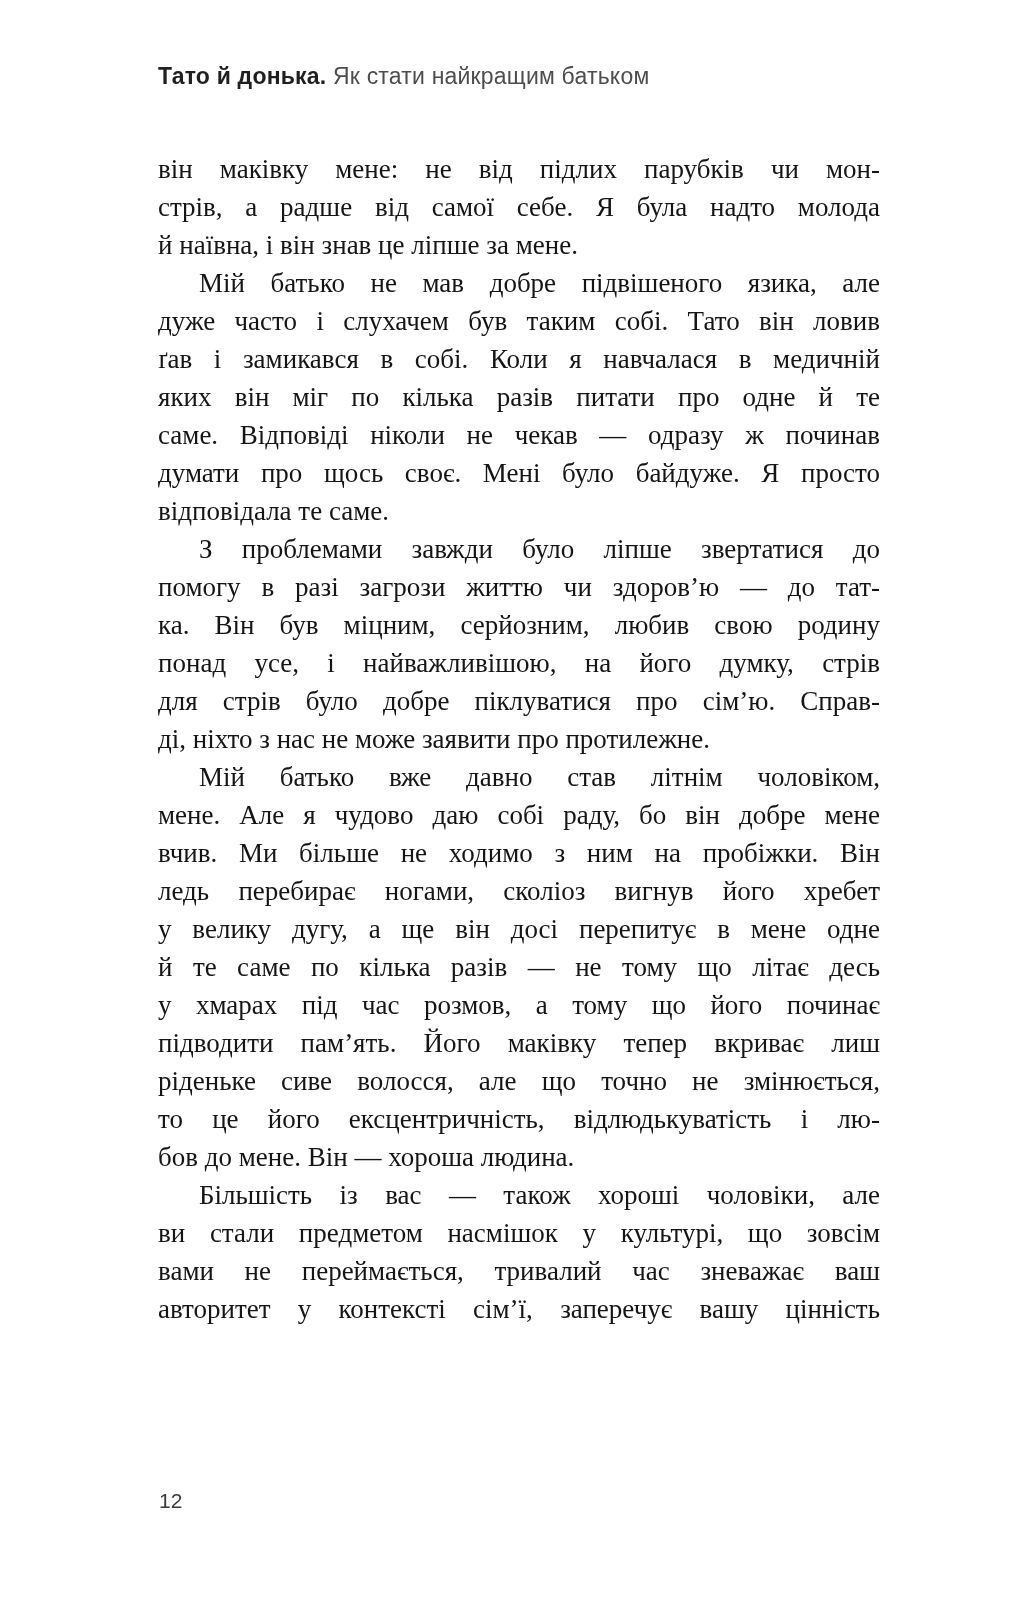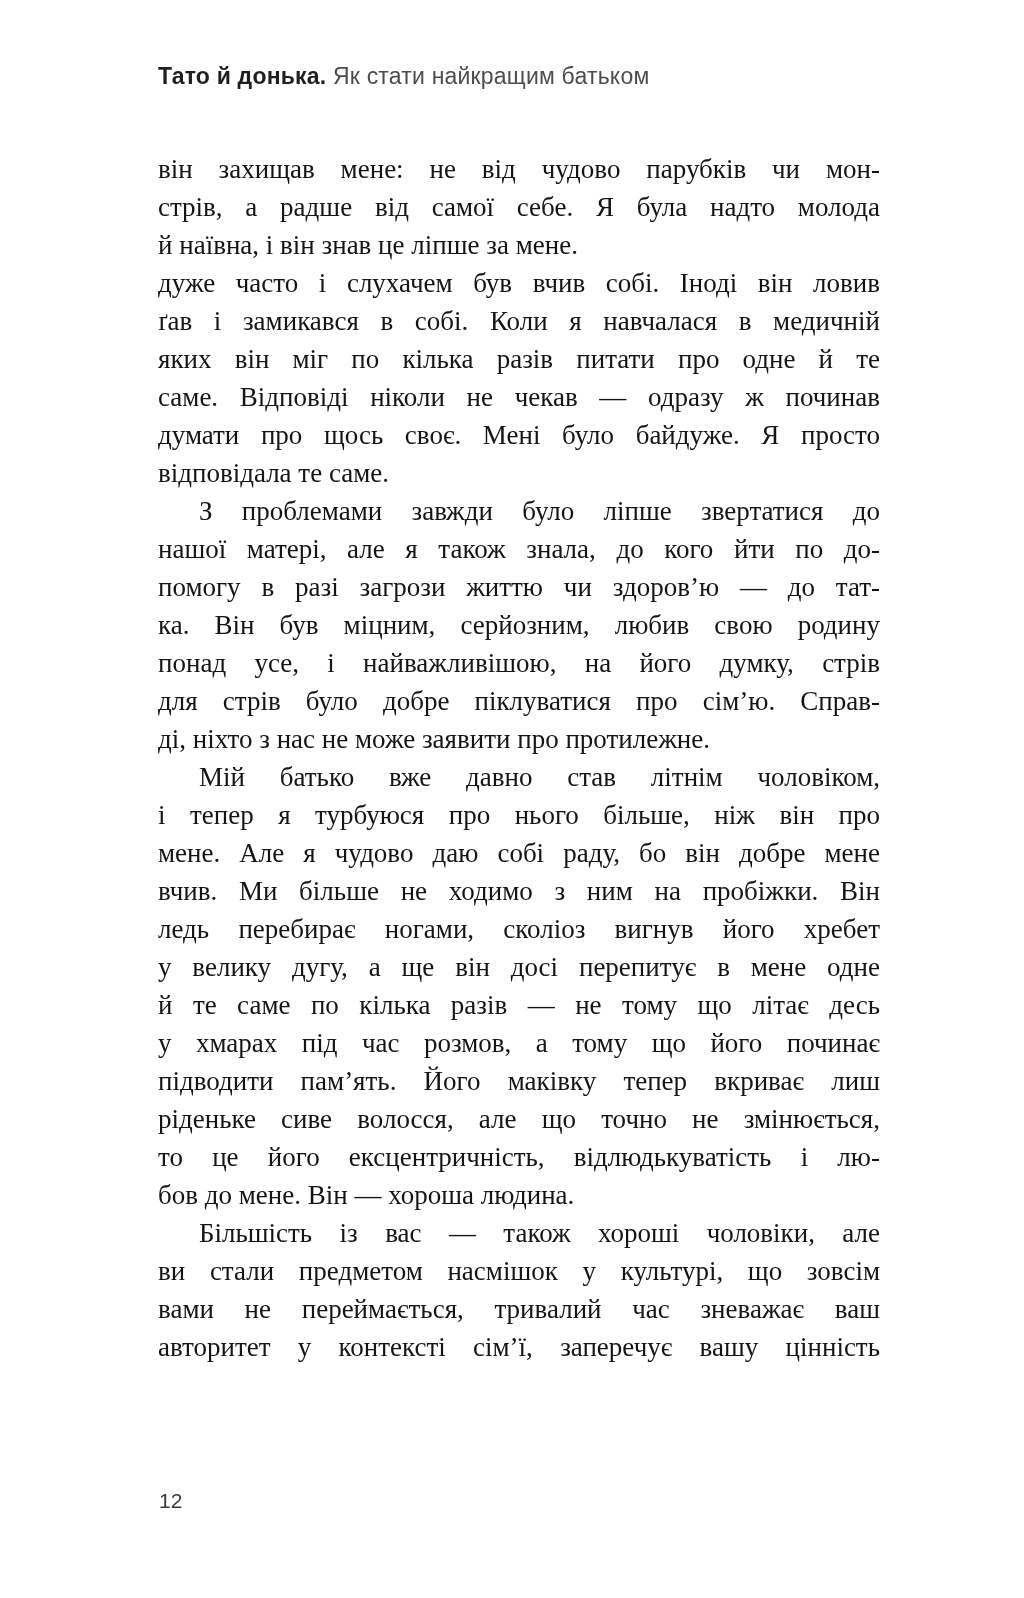--- a/index.html
+++ b/index.html
@@ -77,44 +77,43 @@
 <body>
 
 <div class="page">
 
   <div class="running-header">
     <span class="hdr-bold">Тато й донька.</span><span class="hdr-rest"> Як стати найкращим батьком</span>
   </div>
 
   <div class="body-text" id="body-text">
       <div class="para">
-        <div class="line">він захищав мене: не від чудово парубків чи мон-</div>
+        <div class="line">він маківку мене: не від підлих парубків чи мон-</div>
         <div class="line">стрів, а радше від самої себе. Я була надто молода</div>
         <div class="line lastline">й наївна, і він знав це ліпше за мене.</div>
       </div>
       <div class="para">
-        <div class="line">дуже часто і слухачем був вчив собі. Іноді він ловив</div>
+        <div class="line indented">Мій батько не мав добре підвішеного язика, але</div>
+        <div class="line">дуже часто і слухачем був таким собі. Тато він ловив</div>
         <div class="line">ґав і замикався в собі. Коли я навчалася в медичній</div>
         <div class="line">яких він міг по кілька разів питати про одне й те</div>
         <div class="line">саме. Відповіді ніколи не чекав — одразу ж починав</div>
         <div class="line">думати про щось своє. Мені було байдуже. Я просто</div>
         <div class="line lastline">відповідала те саме.</div>
       </div>
       <div class="para">
         <div class="line indented">З проблемами завжди було ліпше звертатися до</div>
-        <div class="line">нашої матері, але я також знала, до кого йти по до-</div>
         <div class="line">помогу в разі загрози життю чи здоров’ю — до тат-</div>
         <div class="line">ка. Він був міцним, серйозним, любив свою родину</div>
         <div class="line">понад усе, і найважливішою, на його думку, стрів</div>
         <div class="line">для стрів було добре піклуватися про сім’ю. Справ-</div>
         <div class="line lastline">ді, ніхто з нас не може заявити про протилежне.</div>
       </div>
       <div class="para">
         <div class="line indented">Мій батько вже давно став літнім чоловіком,</div>
-        <div class="line">і тепер я турбуюся про нього більше, ніж він про</div>
         <div class="line">мене. Але я чудово даю собі раду, бо він добре мене</div>
         <div class="line">вчив. Ми більше не ходимо з ним на пробіжки. Він</div>
         <div class="line">ледь перебирає ногами, сколіоз вигнув його хребет</div>
         <div class="line">у велику дугу, а ще він досі перепитує в мене одне</div>
         <div class="line">й те саме по кілька разів — не тому що літає десь</div>
         <div class="line">у хмарах під час розмов, а тому що його починає</div>
         <div class="line">підводити пам’ять. Його маківку тепер вкриває лиш</div>
         <div class="line">ріденьке сиве волосся, але що точно не змінюється,</div>
         <div class="line">то це його ексцентричність, відлюдькуватість і лю-</div>
         <div class="line lastline">бов до мене. Він — хороша людина.</div>

